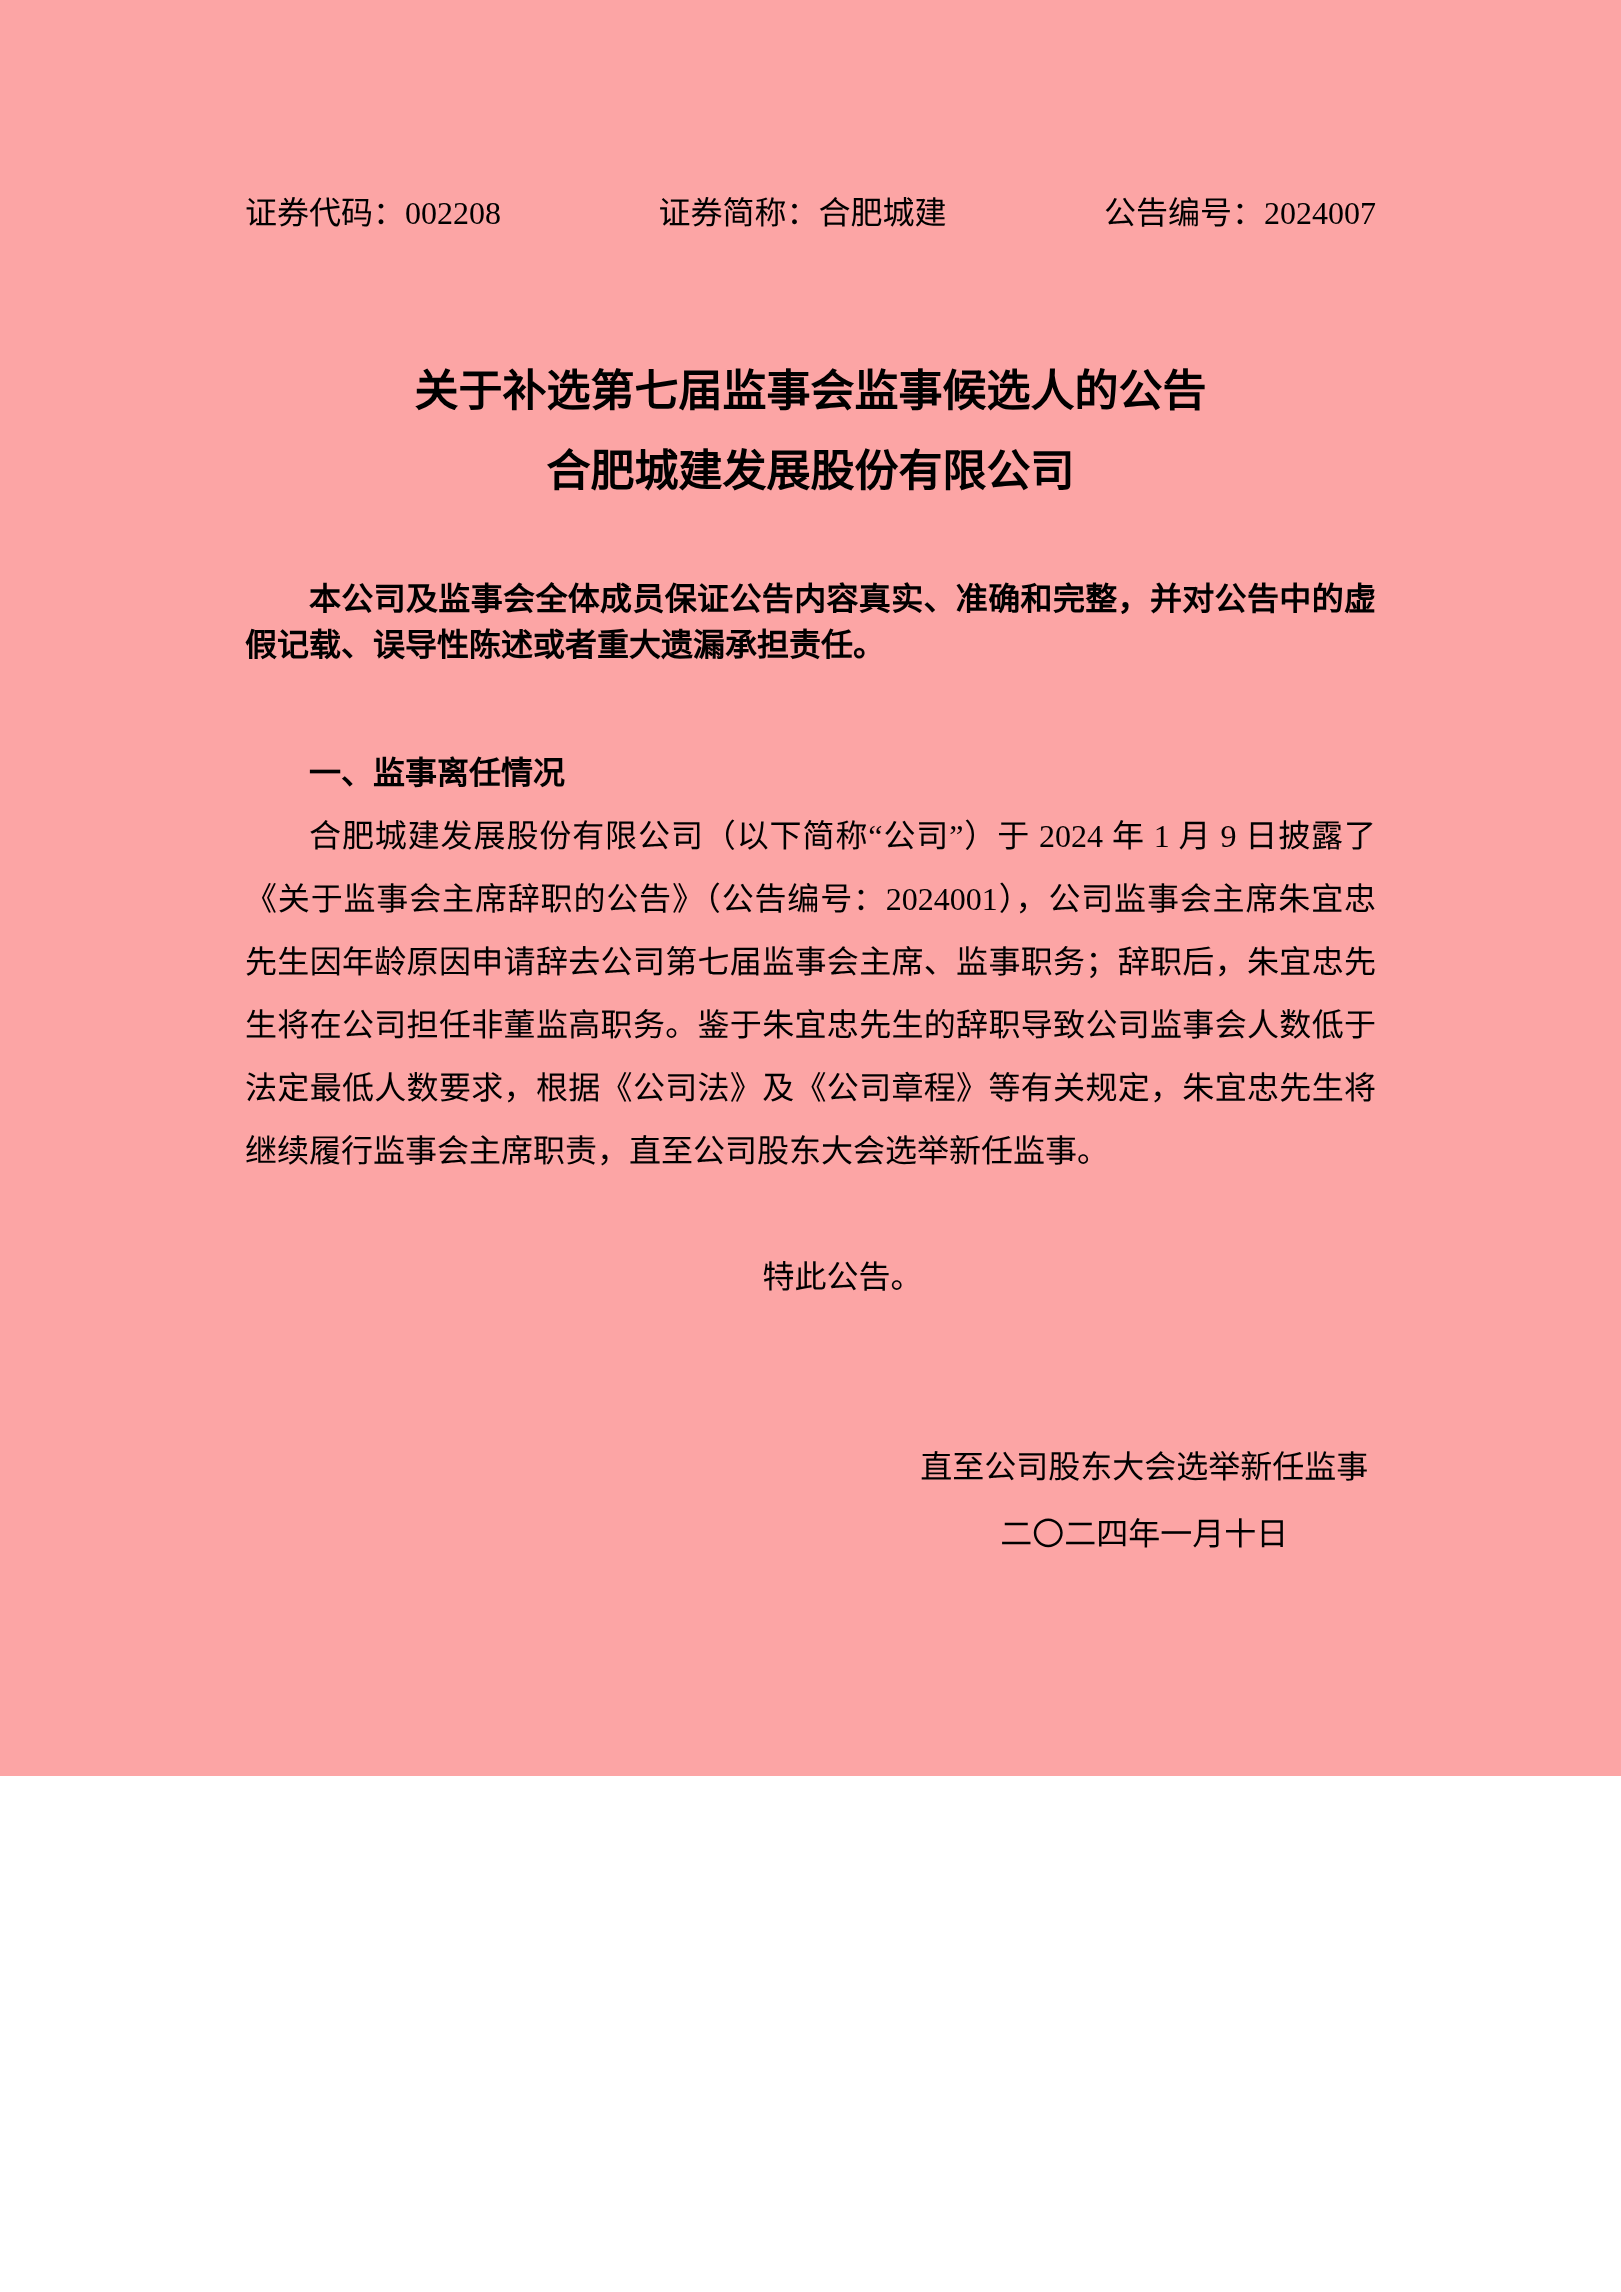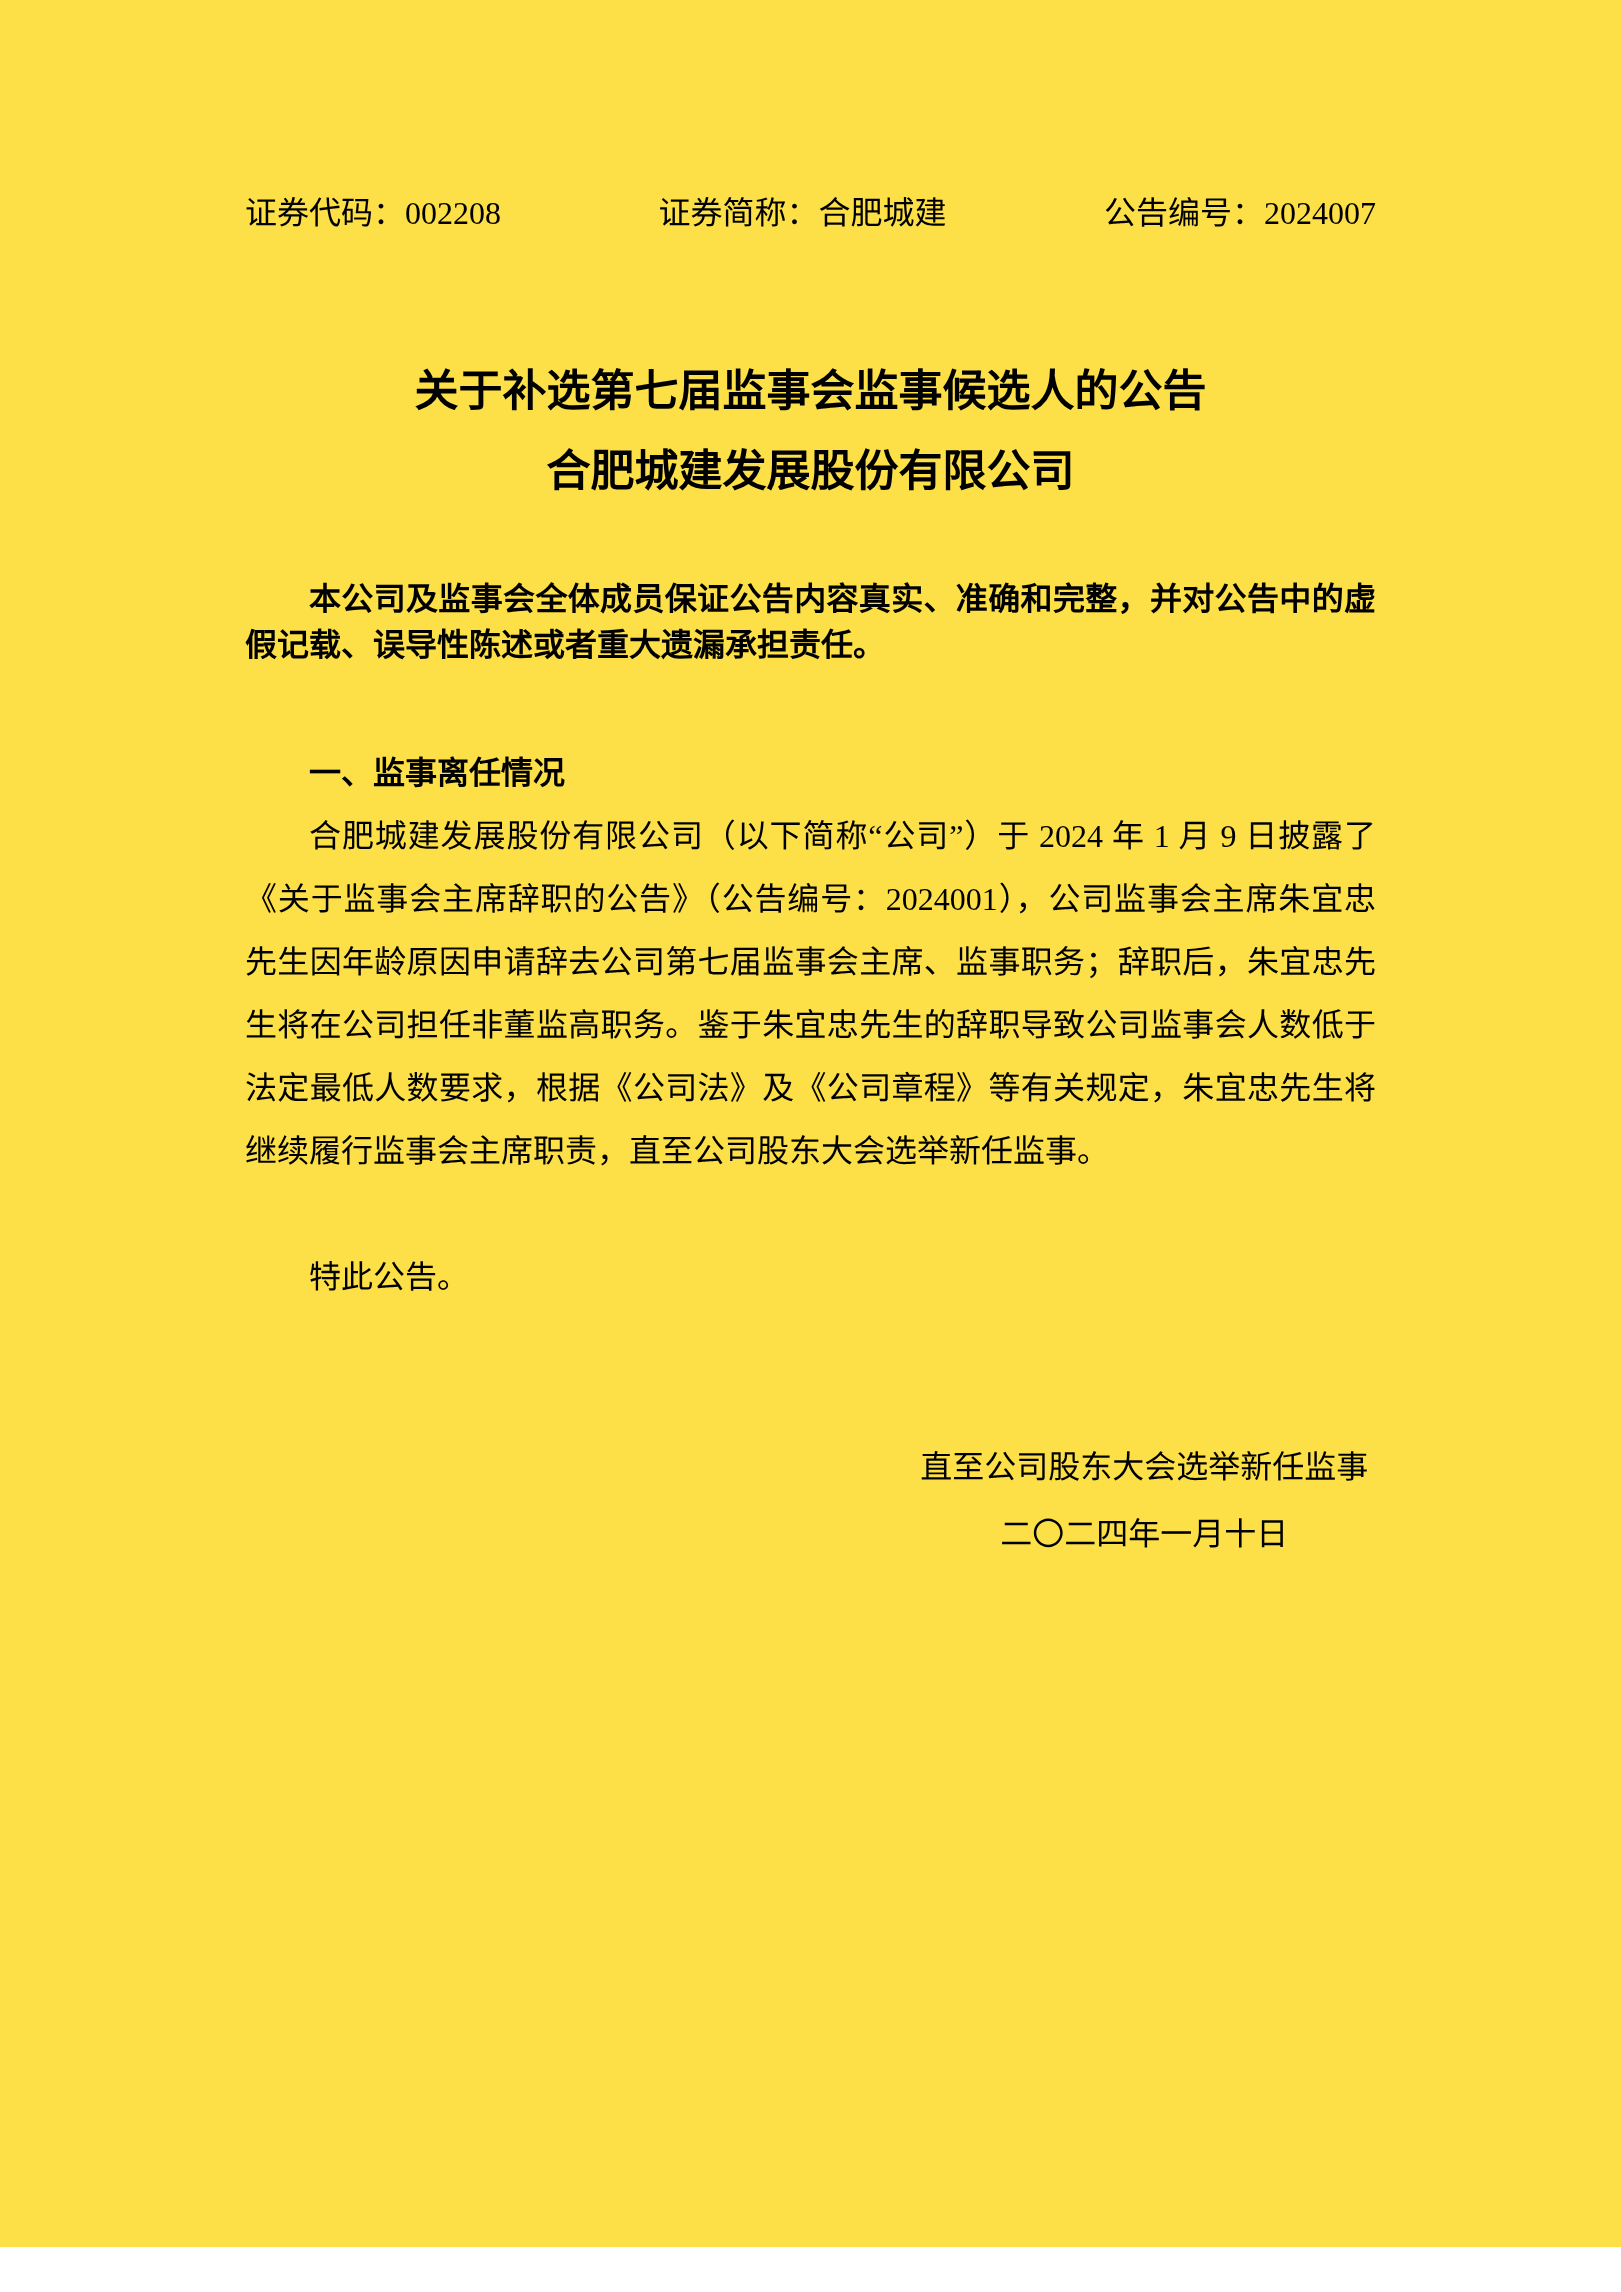--- a/index.html
+++ b/index.html
@@ -3,24 +3,24 @@
 <meta charset="utf-8">
 <style>
   html, body {
     margin: 0;
     padding: 0;
     background: #ffffff;
   }
   .page {
     position: relative;
     width: 1621px;
-    height: 2247px;
+    height: 1776px;
     box-sizing: border-box;
     padding: 192px 245px 0 245px;
-    background: #fde047;
+    background: #fca5a5;
     color: #000000;
     font-family: "Liberation Serif", "DejaVu Serif", serif;
     font-size: 32px;
   }
   .header-row {
     display: flex;
     justify-content: space-between;
     align-items: baseline;
     line-height: 43px;
     white-space: nowrap;
@@ -55,20 +55,21 @@
     margin: 0;
     text-align: justify;
     text-justify: inter-ideograph;
     text-indent: 2em;
     line-height: 63px;
   }
   .closing {
     margin: 63px 0 0 0;
     text-indent: 2em;
     line-height: 63px;
+    text-align: center;
   }
   .signature {
     margin-top: 125px;
     text-align: right;
     padding-right: 7.8px;
     line-height: 67px;
   }
   .signature-inner {
     display: inline-block;
     text-align: center;

